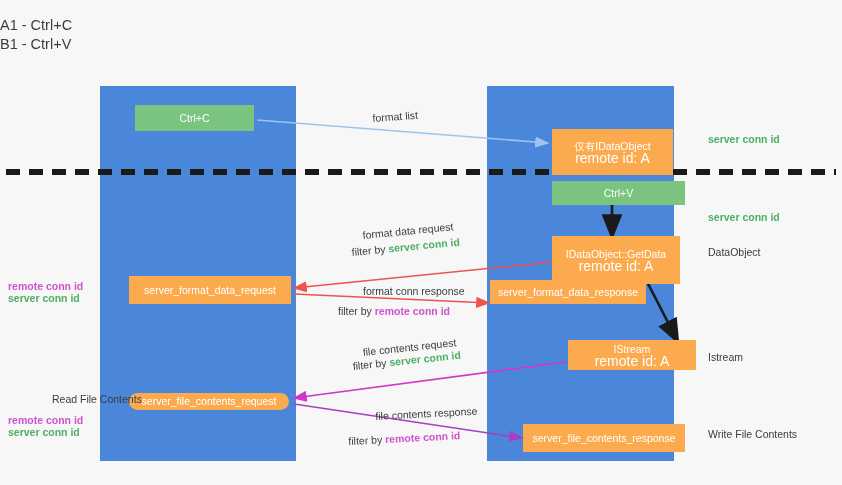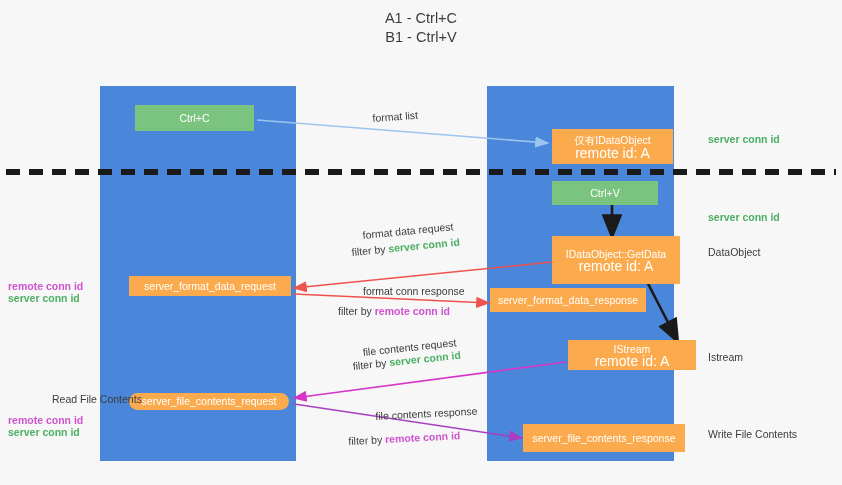--- a/index.html
+++ b/index.html
@@ -18,23 +18,22 @@
     position: absolute;
     left: 0; top: 0;
     width: 842px;
     height: 485px;
     background: #f7f7f7;
   }
 
   
   .title {
     position: absolute;
-    left: 0; top: 9px;
-    width: 842px;
-    text-align: center;
+    left: 0; top: 16px;
+    width: 842px;
     font-size: 14.5px;
     color: #3c3c3c;
     line-height: 19px;
     white-space: pre;
   }
 
   
   .col-head {
     position: absolute;
     text-align: center;
@@ -155,39 +154,39 @@
 
     <path d="M 566 362 L 294 398" stroke="#d636c8" stroke-width="1.6" fill="none" marker-end="url(#ah-magenta)"></path>
 
     <path d="M 294 404 L 522 438" stroke="#a83fc0" stroke-width="1.6" fill="none" marker-end="url(#ah-purple)"></path>
   </svg>
 
   <div class="node green" style="left:135px; top:105px; width:119px; height:26px;">
     <div>Ctrl+C</div>
   </div>
 
-  <div class="node orange" style="left:552px; top:129px; width:121px; height:35px;">
+  <div class="node orange" style="left:552px; top:129px; width:121px; height:46px;">
     <div>仅有IDataObject</div>
     <div class="l2">remote id: A</div>
   </div>
 
-  <div class="node green" style="left:552px; top:181px; width:106px; height:24px;">
+  <div class="node green" style="left:552px; top:181px; width:133px; height:24px;">
     <div>Ctrl+V</div>
   </div>
 
   <div class="node orange" style="left:552px; top:236px; width:128px; height:48px;">
     <div>IDataObject::GetData</div>
     <div class="l2">remote id: A</div>
   </div>
 
-  <div class="node orange" style="left:129px; top:276px; width:162px; height:20px;">
+  <div class="node orange" style="left:129px; top:276px; width:162px; height:28px;">
     <div>server_format_data_request</div>
   </div>
 
-  <div class="node orange" style="left:490px; top:288px; width:156px; height:24px;">
+  <div class="node orange" style="left:490px; top:280px; width:156px; height:24px;">
     <div>server_format_data_response</div>
   </div>
 
   <div class="node orange" style="left:568px; top:340px; width:128px; height:30px;">
     <div>IStream</div>
     <div class="l2">remote id: A</div>
   </div>
 
   <div class="node orange" style="left:129px; top:393px; width:160px; height:17px;border-radius:9px;">
     <div>server_file_contents_request</div>

